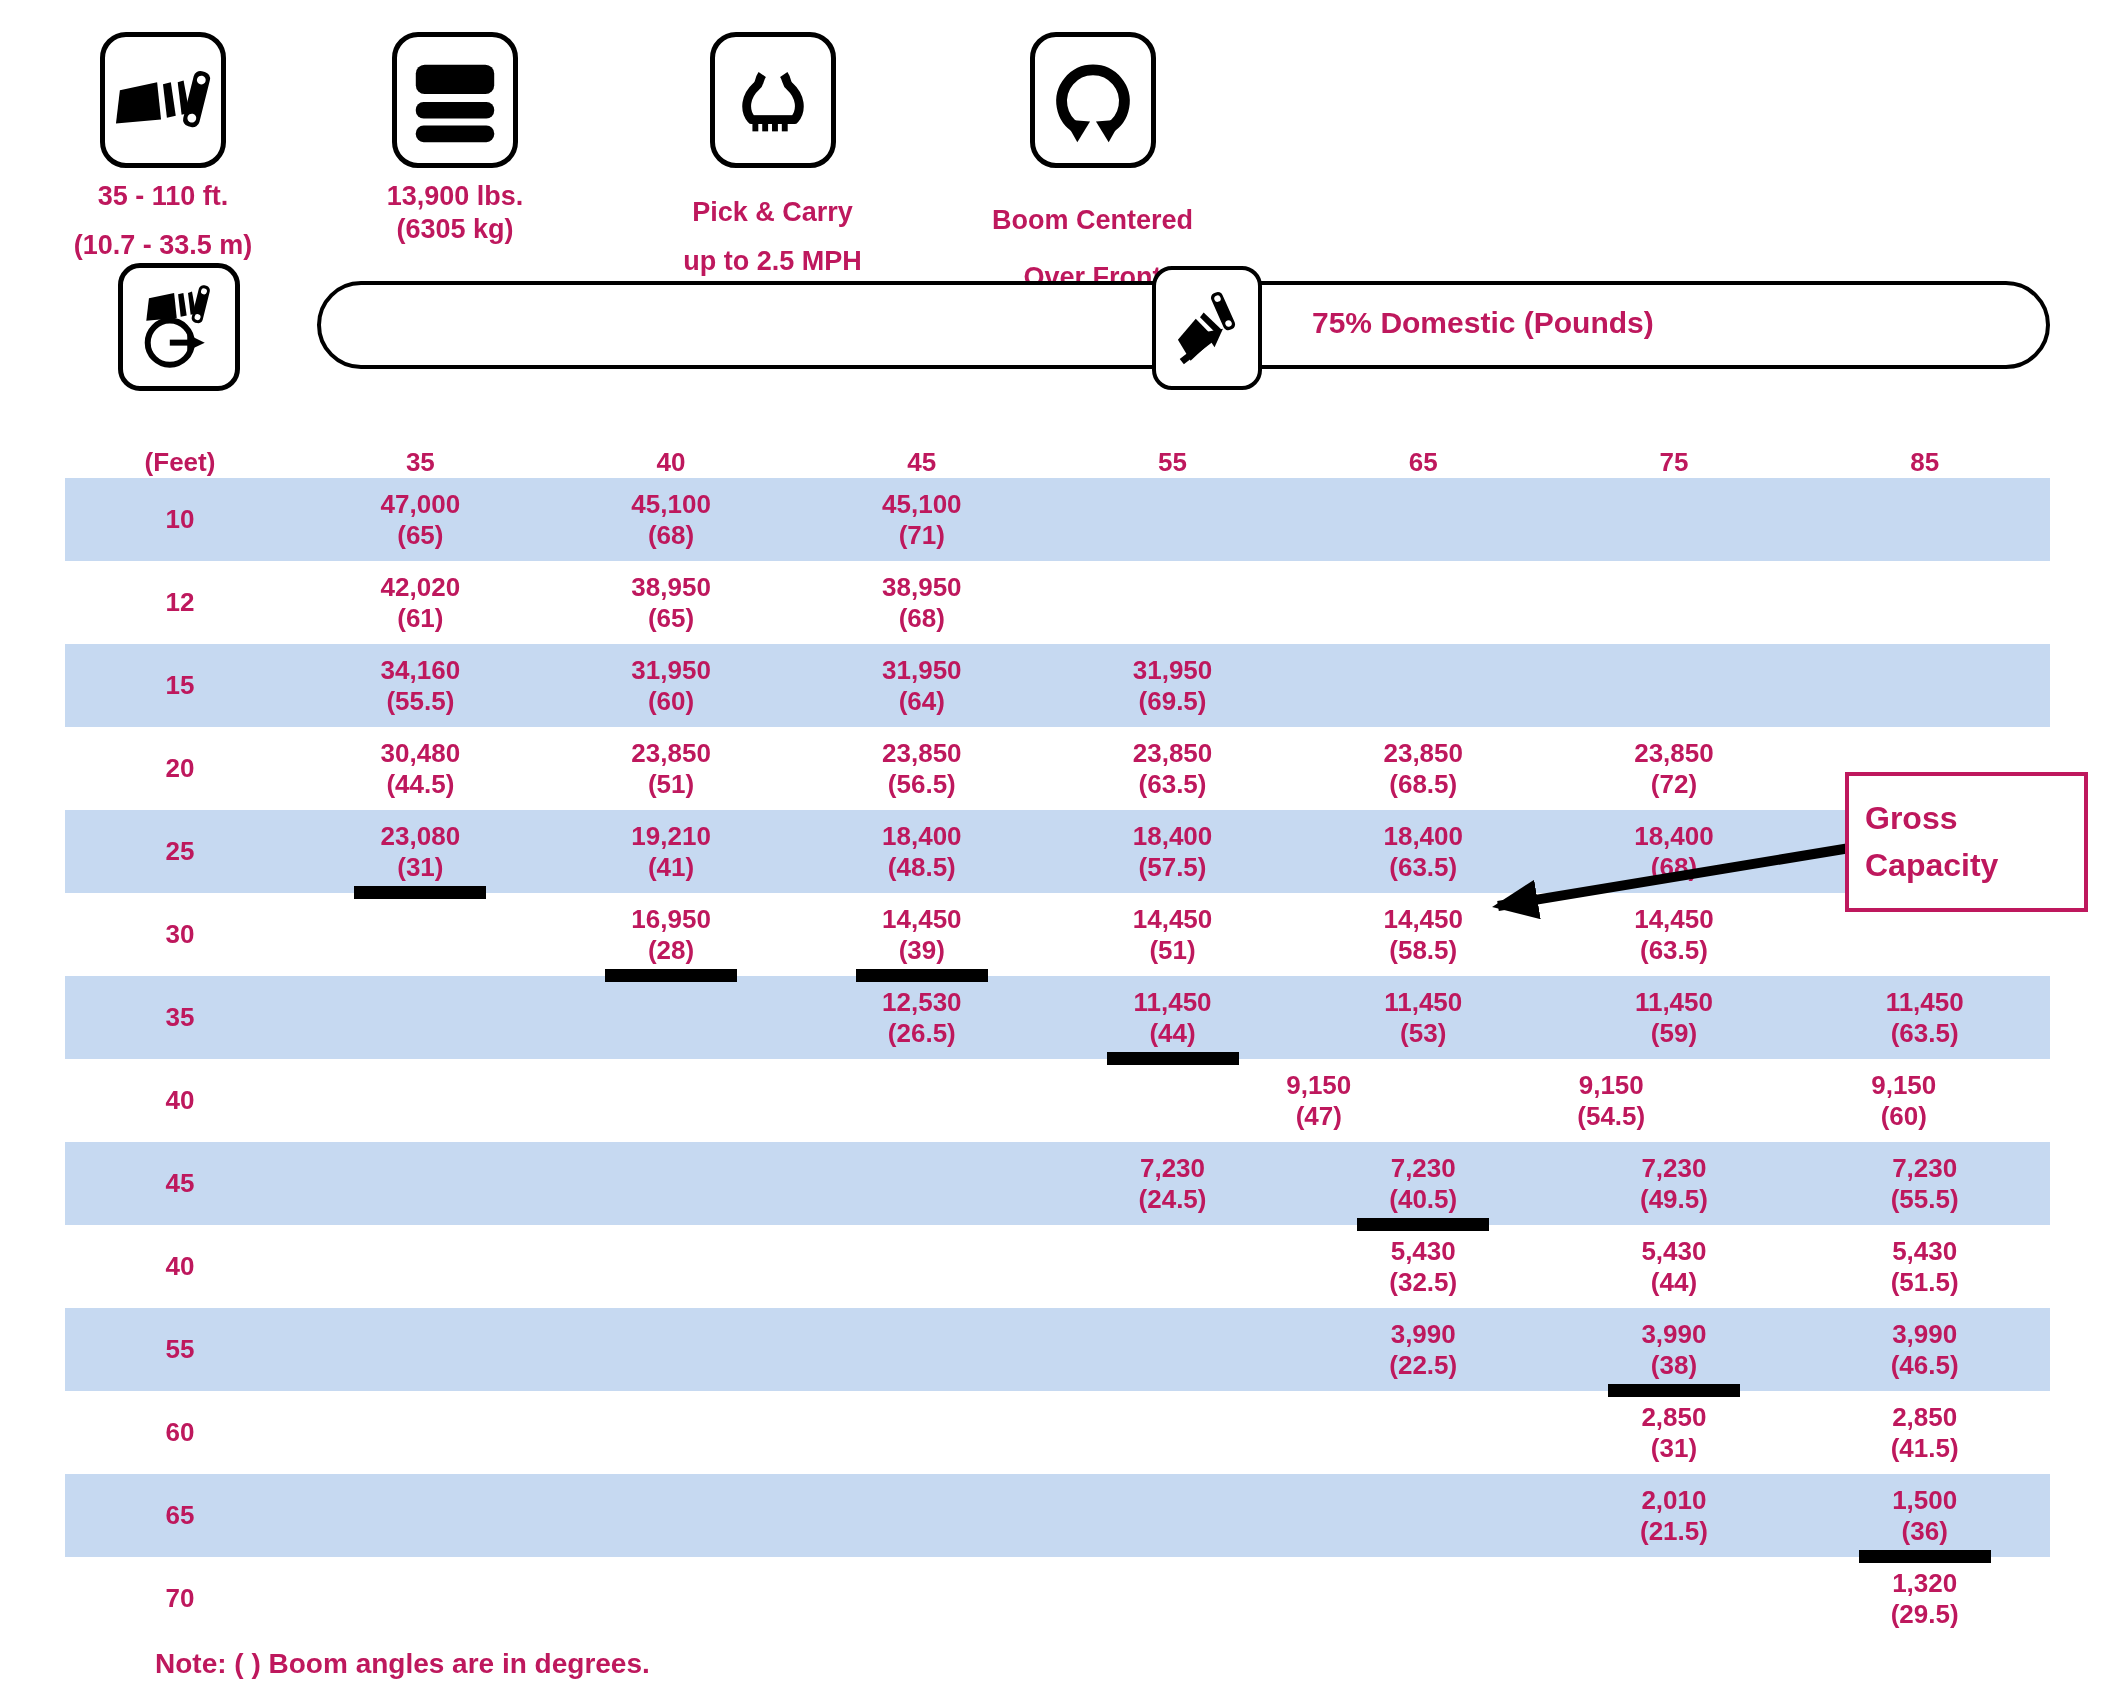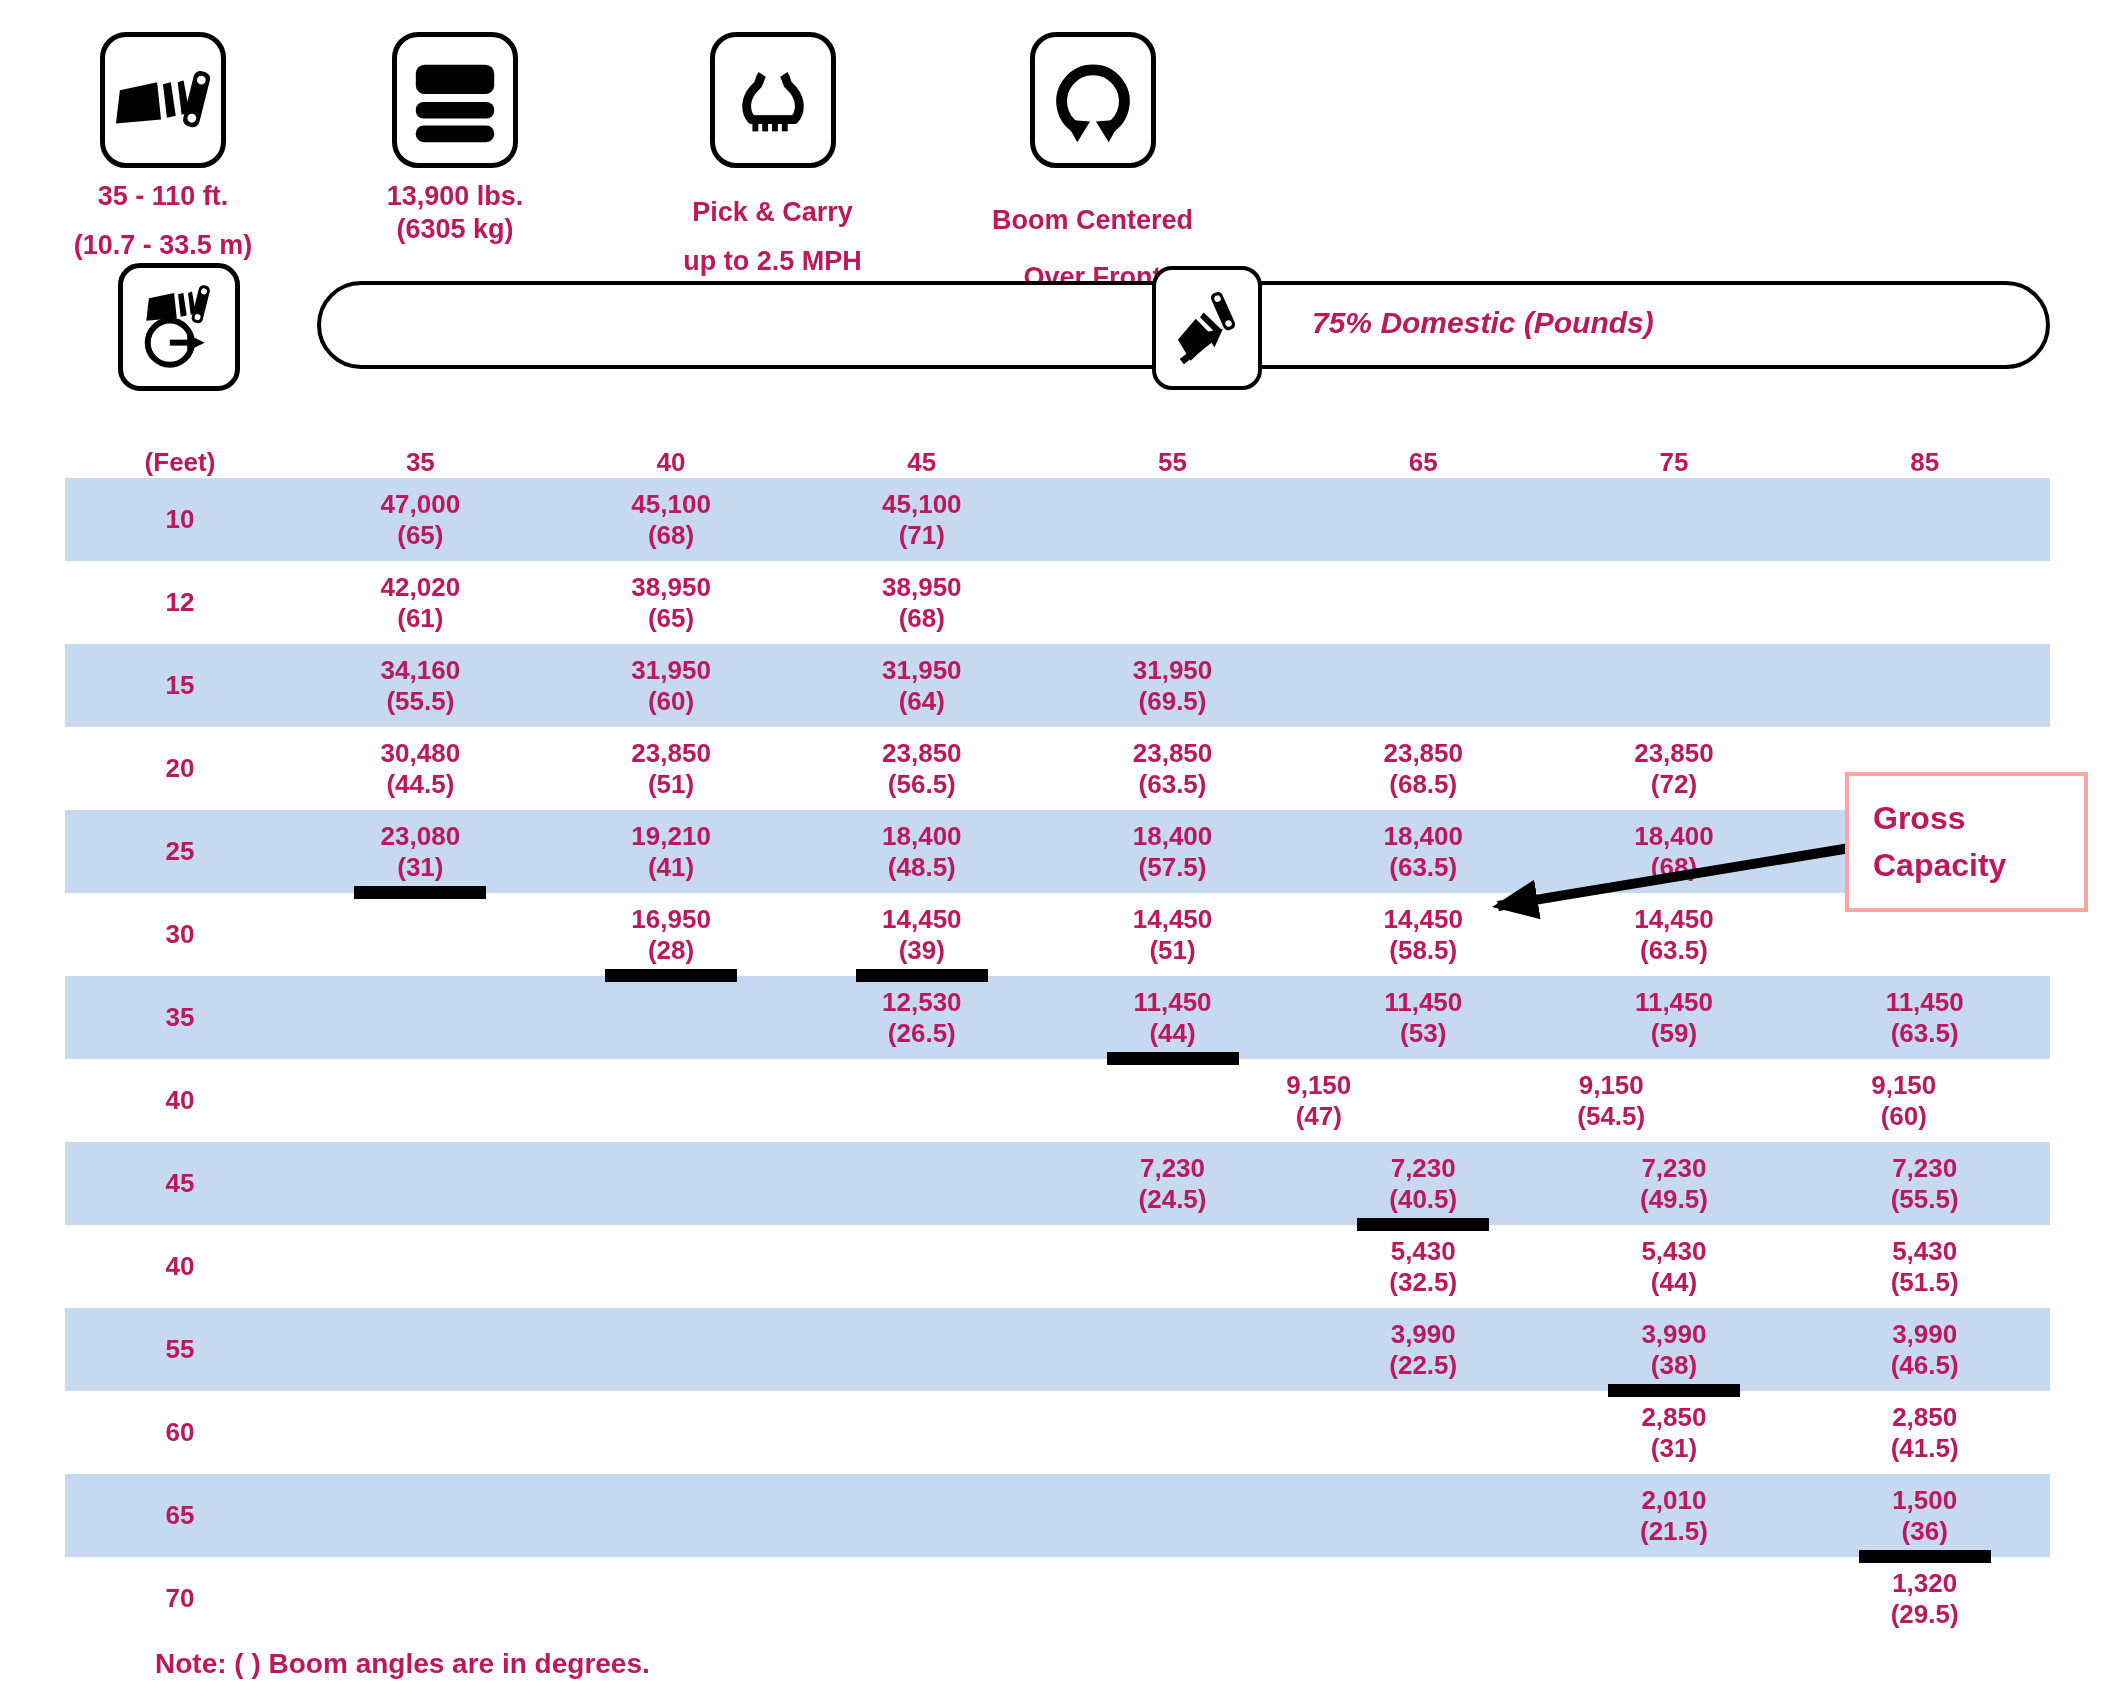--- a/index.html
+++ b/index.html
@@ -25,38 +25,38 @@
   .spec-icon svg{width:98px;height:106px;}
   .spec-label{margin-top:12px;font-size:27px;line-height:1.22;text-align:center;white-space:nowrap;}
 
   
   .mini-icon{position:absolute;background:#fff;display:flex;align-items:center;justify-content:center;}
   #radius-icon{left:118px;top:263px;width:112px;height:118px;border:5px solid #000;border-radius:22px;}
   #radius-icon svg{width:92px;height:100px;}
   #banner-pill{position:absolute;left:317px;top:281px;width:1733px;height:88px;border:4px solid #000;border-radius:46px;background:#fff;box-sizing:border-box;}
   #banner-icon{left:1152px;top:266px;width:102px;height:116px;border:4px solid #000;border-radius:20px;z-index:2;}
   #banner-icon svg{width:84px;height:98px;}
-  #banner-label{position:absolute;left:1312px;top:281px;height:84px;display:flex;align-items:center;font-size:30px;z-index:2;font-style:italic;}
+  #banner-label{position:absolute;left:1312px;top:281px;height:84px;display:flex;align-items:center;font-size:30px;z-index:2;}
 
   
   #capacity-table{position:absolute;left:65px;top:440px;width:1985px;}
   .t-header{display:flex;height:38px;align-items:flex-end;font-size:26px;}
   .t-row{display:flex;height:83px;align-items:stretch;}
   .t-row.blue{background:var(--stripe,#c6d9f1);}
   .cell-radius{width:230px;flex:none;display:flex;flex-direction:column;justify-content:center;
     text-align:center;font-size:26px;}
   .cell{flex:1;position:relative;display:flex;flex-direction:column;justify-content:center;
     text-align:center;font-size:26px;line-height:1.18;}
   .t-header .cell{justify-content:flex-start;}
   .underbar{position:absolute;left:50%;transform:translateX(-50%);bottom:-6px;width:132px;height:13px;background:#000;z-index:3;}
 
   
-  #callout{position:absolute;left:1845px;top:772px;width:243px;height:140px;border:4px solid #fca5a5;background:#fff;
+  #callout{position:absolute;left:1845px;top:772px;width:243px;height:140px;border:4px solid #be185d;background:#fff;
     box-sizing:border-box;display:flex;flex-direction:column;justify-content:center;gap:12px;
-    padding-left:24px;font-size:32px;line-height:1.1;z-index:6;}
+    padding-left:16px;font-size:32px;line-height:1.1;z-index:6;}
 
   
   #arrow-overlay{position:absolute;left:0;top:0;z-index:5;pointer-events:none;}
 
   
   #note{position:absolute;left:155px;top:1648px;font-size:28px;}
 </style>
 </head>
 <body>
 

